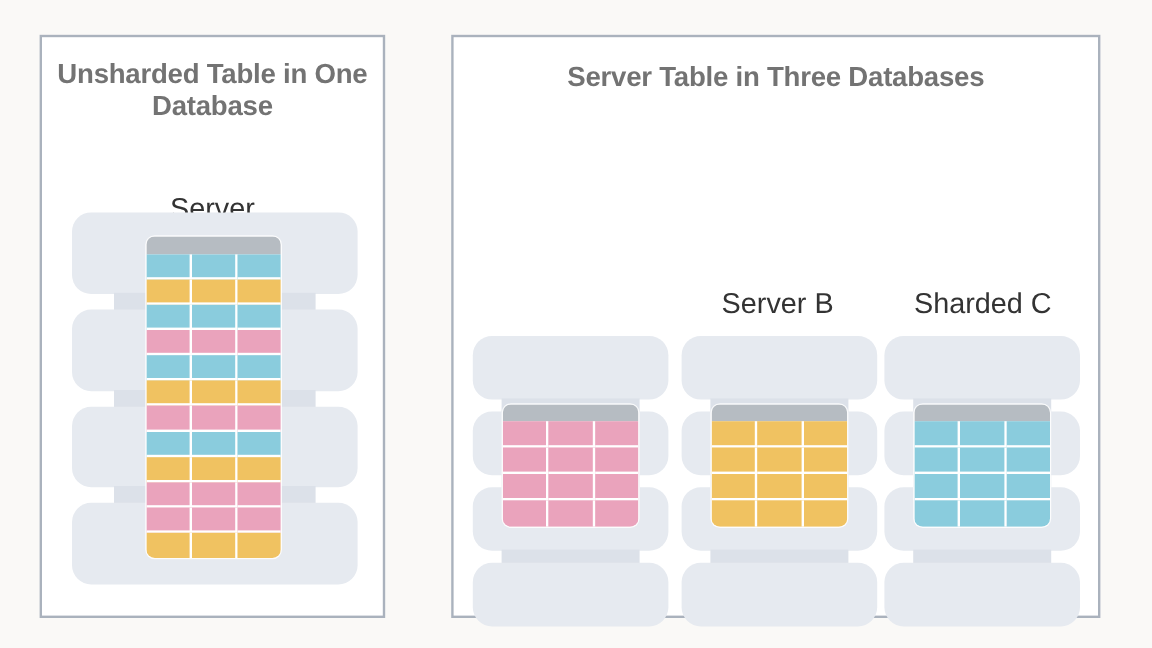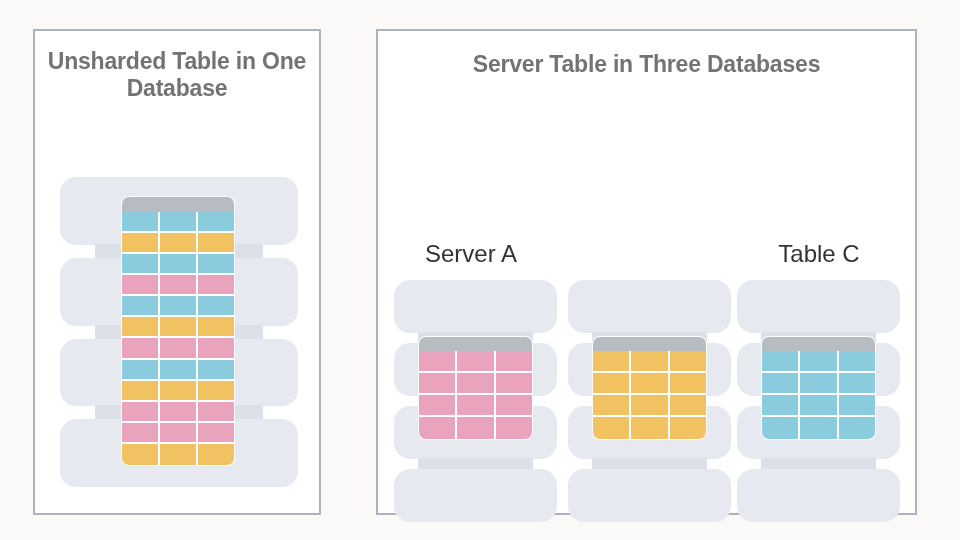--- a/index.html
+++ b/index.html
@@ -121,20 +121,21 @@
   }
 </style>
 </head>
 <body style="background: rgb(250, 249, 247);">
 
 <div id="canvas" style="background: rgb(250, 249, 247);">
 
   <div class="panel" id="panel-unsharded">
     <div class="panel-title" id="title-unsharded">Unsharded Table in One Database</div>
 
+    <div class="server-label" id="label-server-single" style="left:0; width:100%; top:130px;">Server</div>
 
     <div class="rack" id="rack-single" style="left:25px; top:146px; width:238px; height:310px;">
         <div class="rack-unit" style="top: 0px; height: 67.75px;"></div>
         <div class="rack-connector" style="top: 66.75px; height: 15px; left: 35px; right: 35px; width: auto;"></div>
         <div class="rack-unit" style="top: 80.75px; height: 67.75px;"></div>
         <div class="rack-connector" style="top: 147.5px; height: 15px; left: 35px; right: 35px; width: auto;"></div>
         <div class="rack-unit" style="top: 161.5px; height: 67.75px;"></div>
         <div class="rack-connector" style="top: 228.25px; height: 15px; left: 35px; right: 35px; width: auto;"></div>
         <div class="rack-unit" style="top: 242.25px; height: 67.75px;"></div>
       </div>
@@ -200,21 +201,20 @@
           <div class="tbl-cell" style="background: rgb(240, 194, 97);"></div>
           <div class="tbl-cell" style="background: rgb(240, 194, 97);"></div>
           <div class="tbl-cell" style="background: rgb(240, 194, 97);"></div>
         </div>
       </div>
   </div>
 
   <div class="panel" id="panel-sharded">
     <div class="panel-title" id="title-sharded">Server Table in Three Databases</div>
 
-    <div class="server-label" style="left:8px; width:170px; top:209px;">Server A</div>
     <div class="rack" id="rack-a" style="left:16px; top:249px; width:163px; height:242px;">
         <div class="rack-unit" style="top: 0px; height: 53px;"></div>
         <div class="rack-connector" style="top: 52px; height: 12px; left: 24px; right: 24px; width: auto;"></div>
         <div class="rack-unit" style="top: 63px; height: 53px;"></div>
         <div class="rack-connector" style="top: 115px; height: 12px; left: 24px; right: 24px; width: auto;"></div>
         <div class="rack-unit" style="top: 126px; height: 53px;"></div>
         <div class="rack-connector" style="top: 178px; height: 12px; left: 24px; right: 24px; width: auto;"></div>
         <div class="rack-unit" style="top: 189px; height: 53px;"></div>
       </div>
     <div class="db-table" id="table-a" style="left:41px; top:306px; width:113px; height:102px;">
@@ -234,20 +234,21 @@
           <div class="tbl-cell" style="background: rgb(234, 163, 188);"></div>
           <div class="tbl-cell" style="background: rgb(234, 163, 188);"></div>
         </div>
         <div class="tbl-row" style="height: 22px;">
           <div class="tbl-cell" style="background: rgb(234, 163, 188);"></div>
           <div class="tbl-cell" style="background: rgb(234, 163, 188);"></div>
           <div class="tbl-cell" style="background: rgb(234, 163, 188);"></div>
         </div>
       </div>
 
+    <div class="server-label" style="left:185px; width:170px; top:209px;">Server B</div>
     <div class="rack" id="rack-b" style="left:190px; top:249px; width:163px; height:242px;">
         <div class="rack-unit" style="top: 0px; height: 53px;"></div>
         <div class="rack-connector" style="top: 52px; height: 12px; left: 24px; right: 24px; width: auto;"></div>
         <div class="rack-unit" style="top: 63px; height: 53px;"></div>
         <div class="rack-connector" style="top: 115px; height: 12px; left: 24px; right: 24px; width: auto;"></div>
         <div class="rack-unit" style="top: 126px; height: 53px;"></div>
         <div class="rack-connector" style="top: 178px; height: 12px; left: 24px; right: 24px; width: auto;"></div>
         <div class="rack-unit" style="top: 189px; height: 53px;"></div>
       </div>
     <div class="db-table" id="table-b" style="left:215px; top:306px; width:113px; height:102px;">
@@ -267,21 +268,21 @@
           <div class="tbl-cell" style="background: rgb(240, 194, 97);"></div>
           <div class="tbl-cell" style="background: rgb(240, 194, 97);"></div>
         </div>
         <div class="tbl-row" style="height: 22px;">
           <div class="tbl-cell" style="background: rgb(240, 194, 97);"></div>
           <div class="tbl-cell" style="background: rgb(240, 194, 97);"></div>
           <div class="tbl-cell" style="background: rgb(240, 194, 97);"></div>
         </div>
       </div>
 
-    <div class="server-label" style="left:356px; width:170px; top:209px;">Table C</div>
+    <div class="server-label" style="left:356px; width:170px; top:209px;">Sharded C</div>
     <div class="rack" id="rack-c" style="left:359px; top:249px; width:163px; height:242px;">
         <div class="rack-unit" style="top: 0px; height: 53px;"></div>
         <div class="rack-connector" style="top: 52px; height: 12px; left: 24px; right: 24px; width: auto;"></div>
         <div class="rack-unit" style="top: 63px; height: 53px;"></div>
         <div class="rack-connector" style="top: 115px; height: 12px; left: 24px; right: 24px; width: auto;"></div>
         <div class="rack-unit" style="top: 126px; height: 53px;"></div>
         <div class="rack-connector" style="top: 178px; height: 12px; left: 24px; right: 24px; width: auto;"></div>
         <div class="rack-unit" style="top: 189px; height: 53px;"></div>
       </div>
     <div class="db-table" id="table-c" style="left:384px; top:306px; width:113px; height:102px;">

